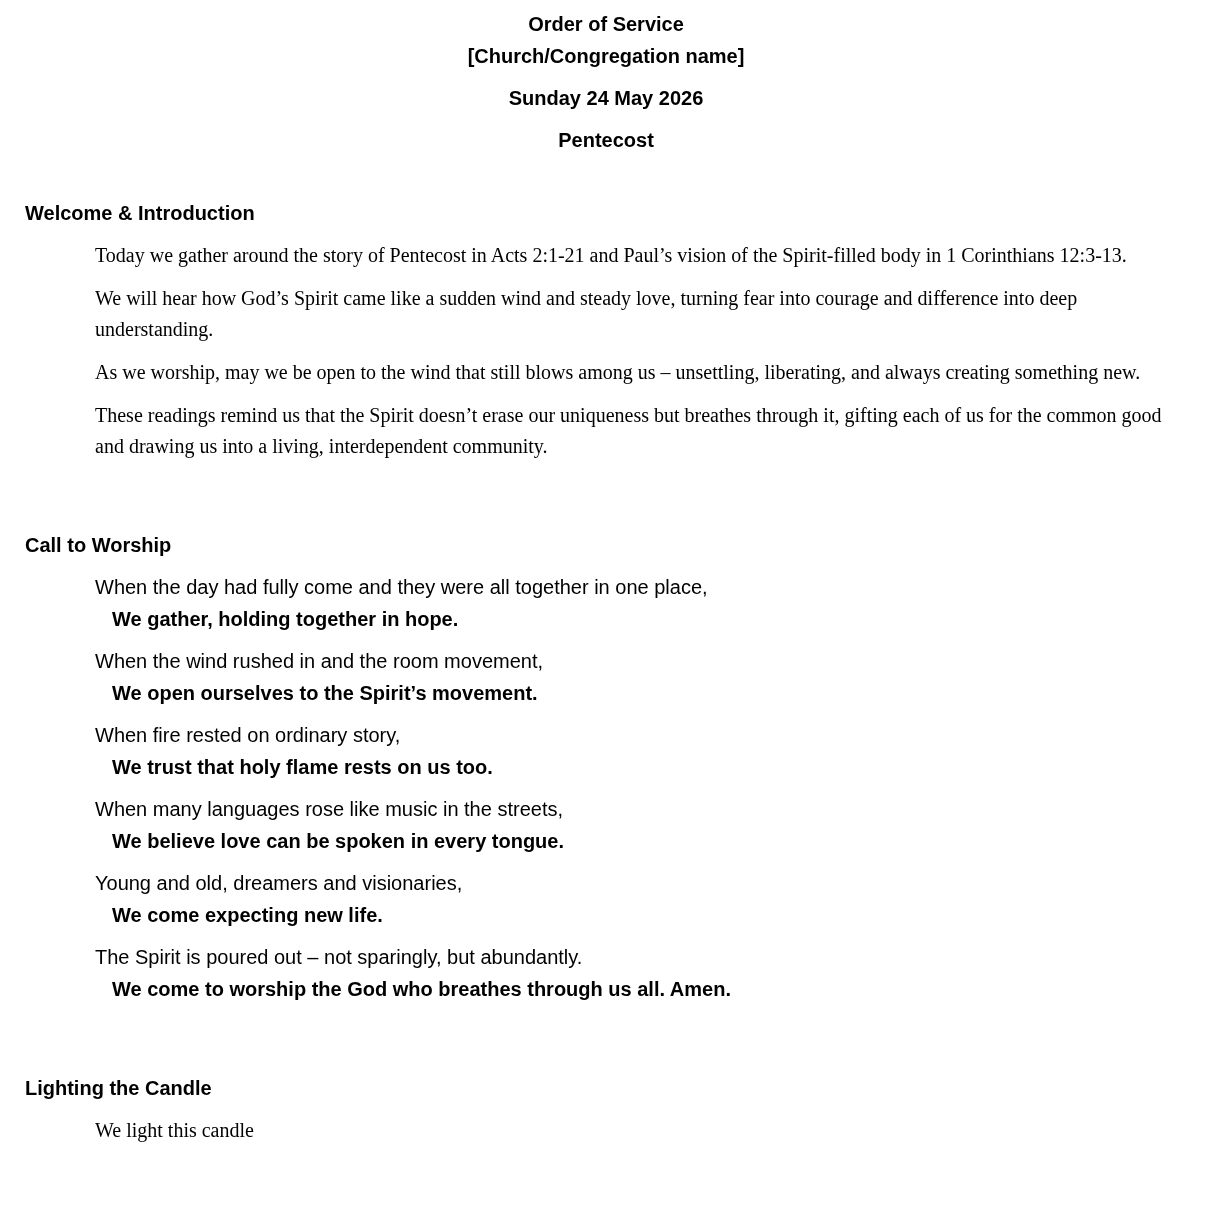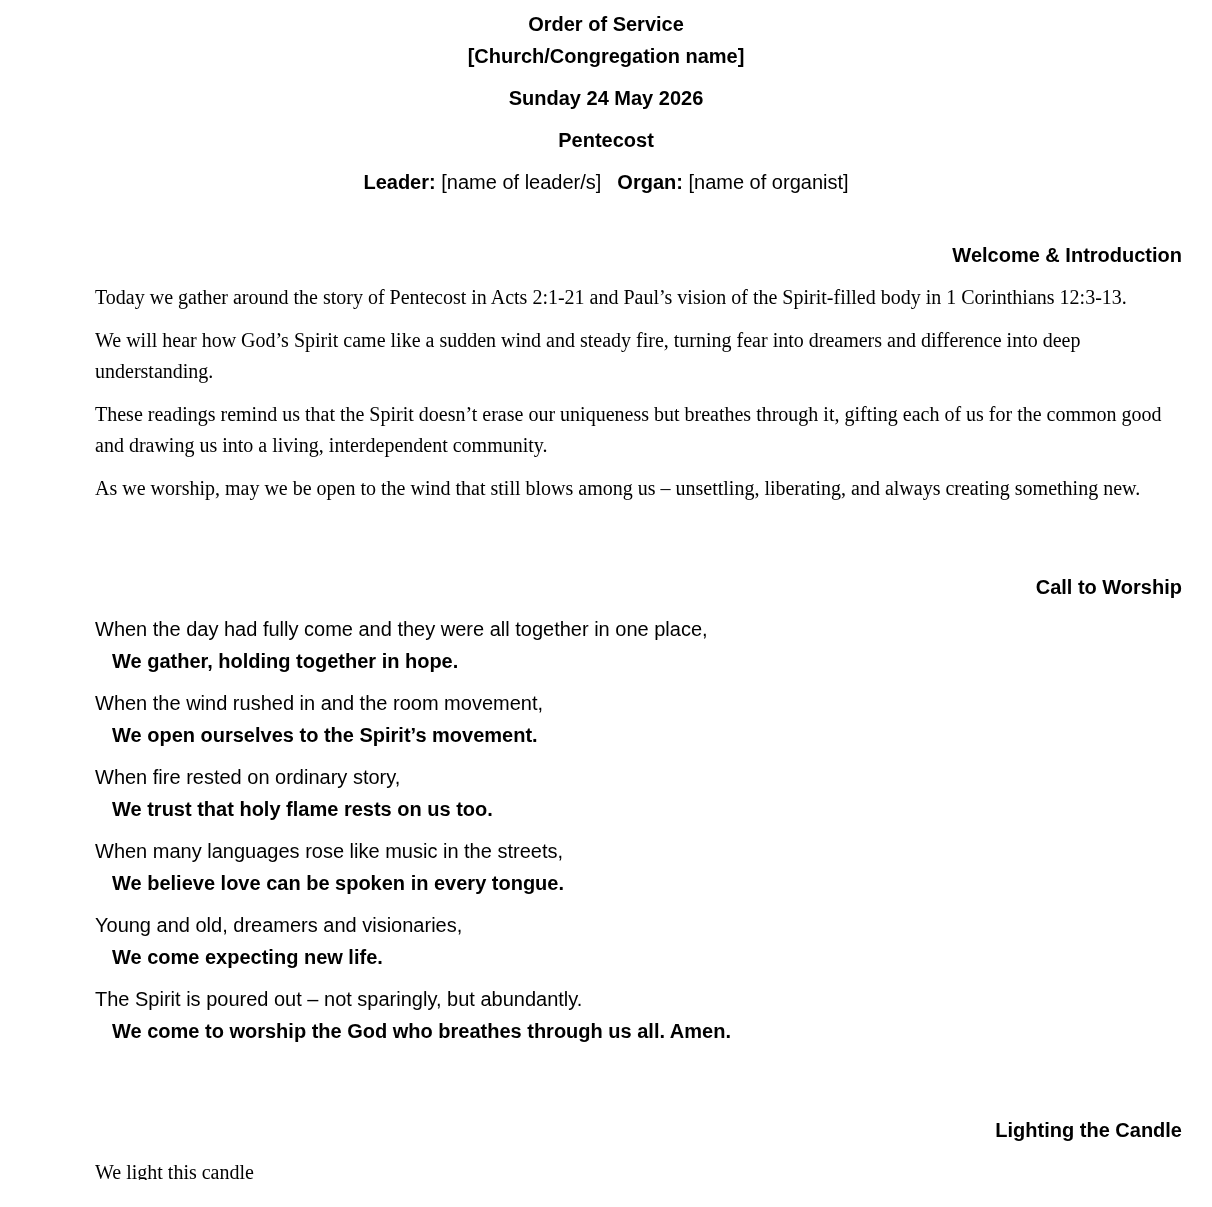--- a/index.html
+++ b/index.html
@@ -43,21 +43,20 @@
   .hdr-leaders .organ-lbl { margin-left: 16px; }
   
   .doc-body {
     padding: 0 30px 0 25px;
   }
   .section-heading {
     margin: 68px 0 11px 0;
     font-size: 20px;
     font-weight: bold;
     line-height: 31px;
-    text-align: right;
   }
   .section:first-child .section-heading {
     margin-top: 42px;
   }
   .para {
     margin: 0 0 12px 70px;
     max-width: 1087px;
     font-size: 20px;
     line-height: 31px;
     font-family: Liberation Serif, serif;
@@ -73,31 +72,30 @@
 </head>
 <body>
 
 <div class="page">
 
   <header class="doc-header">
     <p class="hdr-title">Order of Service</p>
     <p class="hdr-title">[Church/Congregation name]</p>
     <p class="hdr-line">Sunday 24 May 2026</p>
     <p class="hdr-line">Pentecost</p>
-    <p class="hdr-leaders"><span class="lbl">Leader:</span> <span>[name of leader/s]</span><span class="lbl organ-lbl">Organ:</span> <span>[name of organist]</span></p>
   </header>
 
   <main class="doc-body">
 
     <section class="section">
       <h2 class="section-heading">Welcome &amp; Introduction</h2>
       <p class="para">Today we gather around the story of Pentecost in Acts 2:1-21 and Paul’s vision of the Spirit-filled body in 1 Corinthians 12:3-13.</p>
-      <p class="para">We will hear how God’s Spirit came like a sudden wind and steady fire, turning fear into dreamers and difference into deep understanding.</p>
+      <p class="para">We will hear how God’s Spirit came like a sudden wind and steady love, turning fear into courage and difference into deep understanding.</p>
+      <p class="para">As we worship, may we be open to the wind that still blows among us – unsettling, liberating, and always creating something new.</p>
       <p class="para">These readings remind us that the Spirit doesn’t erase our uniqueness but breathes through it, gifting each of us for the common good and drawing us into a living, interdependent community.</p>
-      <p class="para">As we worship, may we be open to the wind that still blows among us – unsettling, liberating, and always creating something new.</p>
     </section>
 
     <section class="section">
       <h2 class="section-heading">Call to Worship</h2>
       <div class="couplet">
         <div class="call">When the day had fully come and they were all together in one place,</div>
         <div class="response">We gather, holding together in hope.</div>
       </div>
       <div class="couplet">
         <div class="call">When the wind rushed in and the room movement,</div>

